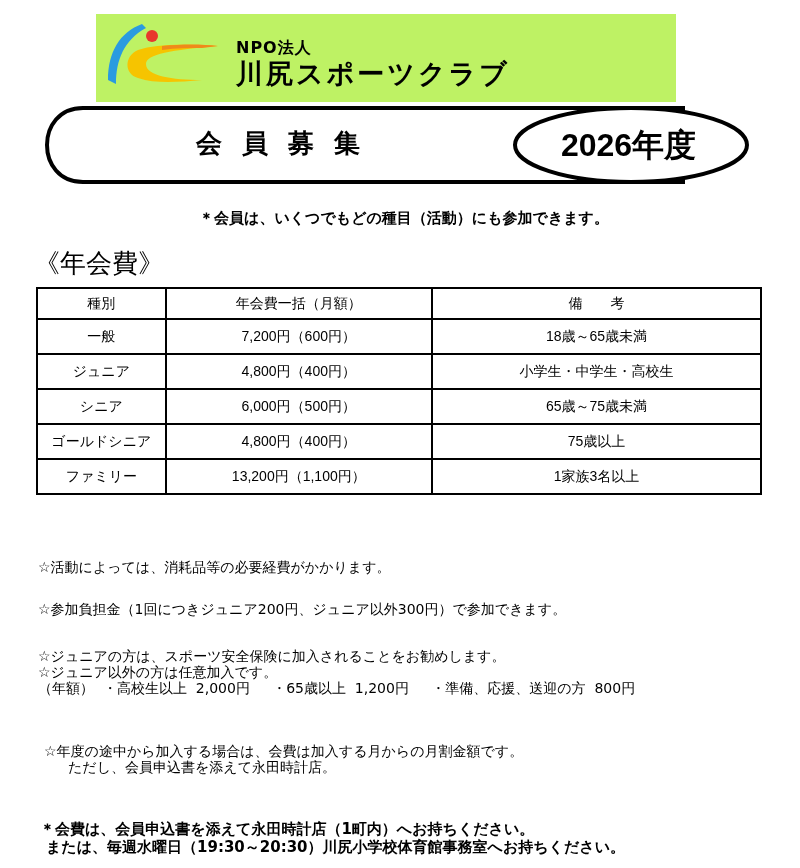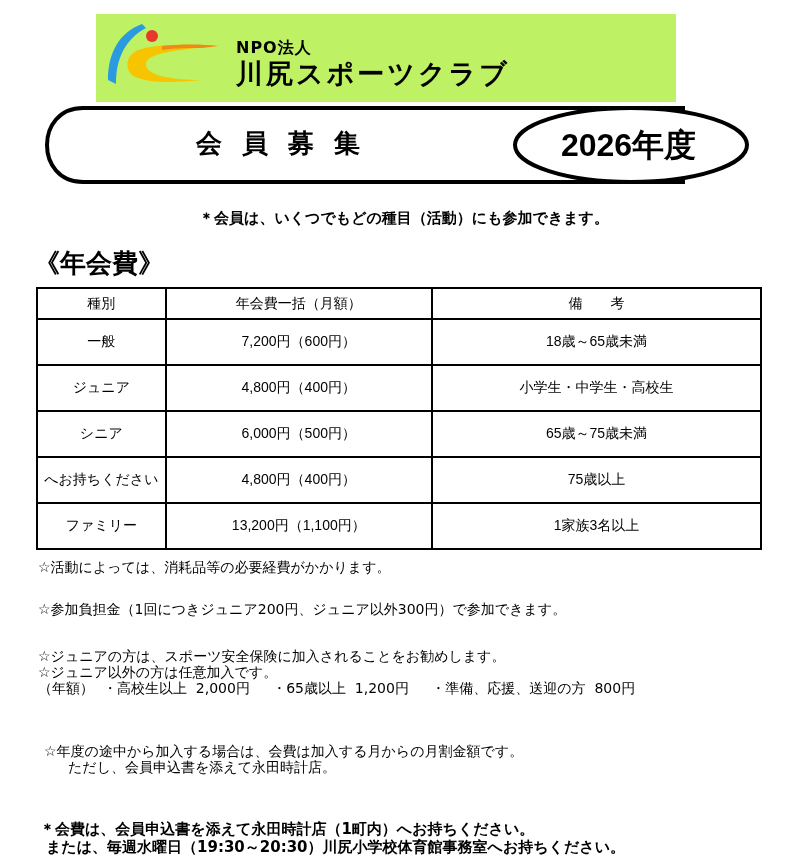--- a/index.html
+++ b/index.html
@@ -10,24 +10,24 @@
   .logo-mark { position: absolute; left: 6px; top: 8px; width: 120px; height: 70px; }
   .logo-sub { position: absolute; left: 140px; top: 24px; font-size: 16px; font-weight: bold; letter-spacing: 1px; }
   .logo-main { position: absolute; left: 140px; top: 42px; font-size: 27px; font-weight: bold; letter-spacing: 3px; }
 
   .banner { position: absolute; left: 43px; top: 104px; width: 708px; height: 82px; }
   .banner svg { position: absolute; left: 0; top: 0; }
   .banner-title { position: absolute; left: 0; top: 22px; width: 470px; text-align: center; font-size: 26px; font-weight: bold; letter-spacing: 20px; padding-left: 20px; }
   .banner-year { position: absolute; left: 468px; top: 20px; width: 235px; text-align: center; font-size: 32px; font-weight: bold; font-family: "Liberation Sans", sans-serif; }
 
   .note-top { position: absolute; left: 0; top: 209px; width: 800px; text-align: center; font-size: 15px; font-weight: bold; padding-left: 8px; }
-  .section-title { position: absolute; left: 34px; top: 246px; font-size: 26px; font-weight: bold; }
+  .section-title { position: absolute; left: 34px; top: 246px; font-size: 26px; font-weight: normal; }
 
   table.fees { position: absolute; left: 36px; top: 287px; width: 726px; border-collapse: collapse; }
-  table.fees td, table.fees th { border: 2px solid #000; text-align: center; font-size: 14px; font-weight: normal; height: 46px; font-family: "Liberation Sans", sans-serif; }
+  table.fees td, table.fees th { border: 2px solid #000; text-align: center; font-size: 14px; font-weight: normal; height: 35px; font-family: "Liberation Sans", sans-serif; }
   table.fees th { height: 31px; }
   .c1 { width: 129px; } .c2 { width: 267px; } .c3 { width: 330px; }
 
   .notes { position: absolute; left: 38px; font-size: 14px; line-height: 16px; }
   .n1 { top: 559px; } .n2 { top: 601px; } .n3 { top: 648px; } .n4 { top: 743px; margin-left: 6px; }
   .notes div { white-space: nowrap; }
   .indent { padding-left: 24px; }
   .footer { position: absolute; left: 40px; top: 820px; font-size: 15px; font-weight: bold; line-height: 18px; }
   .footer div { white-space: nowrap; }
 </style>
@@ -73,21 +73,21 @@
     <td>ジュニア</td>
     <td>4,800円（400円）</td>
     <td>小学生・中学生・高校生</td>
   </tr>
   <tr>
     <td>シニア</td>
     <td>6,000円（500円）</td>
     <td>65歳～75歳未満</td>
   </tr>
   <tr>
-    <td>へお持ちください</td>
+    <td>ゴールドシニア</td>
     <td>4,800円（400円）</td>
     <td>75歳以上</td>
   </tr>
   <tr>
     <td>ファミリー</td>
     <td>13,200円（1,100円）</td>
     <td>1家族3名以上</td>
   </tr>
 </tbody>
   </table>

